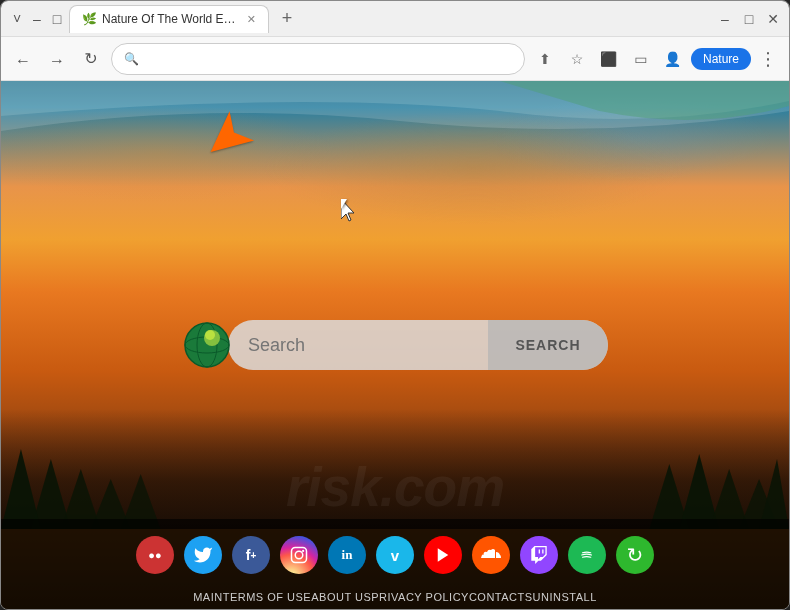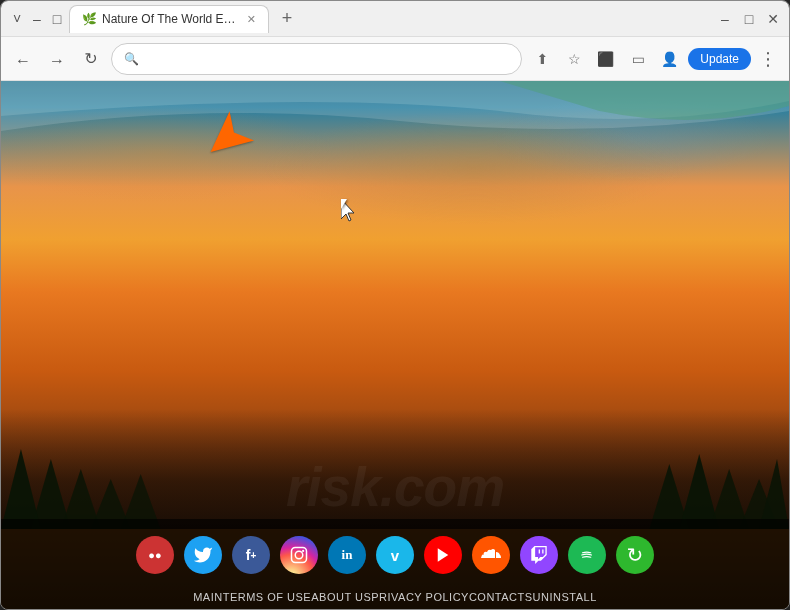--- a/index.html
+++ b/index.html
@@ -396,21 +396,21 @@
     <div class="address-bar-container">
       <span class="lock-icon">🔍</span>
     </div>
 
     <div class="nav-actions">
       <div class="nav-icon-btn">⬆</div>
       <div class="nav-icon-btn">☆</div>
       <div class="nav-icon-btn">⬛</div>
       <div class="nav-icon-btn">▭</div>
       <div class="nav-icon-btn">👤</div>
-      <button class="update-btn">Update</button>
+      <button class="update-btn">Nature</button>
       <span class="three-dots">⋮</span>
     </div>
   </div>
 
   <div class="main-content">
 
     <div class="bg-landscape"></div>
     <div class="sky-overlay"></div>
 
     <div class="wave-top">
@@ -436,20 +436,37 @@
       <polygon points="90,100 110,50 130,100" fill="rgba(10,20,5,0.8)"></polygon>
       <polygon points="120,100 140,45 160,100" fill="rgba(10,20,5,0.75)"></polygon>
 
       <polygon points="650,100 670,35 690,100" fill="rgba(10,20,5,0.9)"></polygon>
       <polygon points="680,100 700,25 720,100" fill="rgba(10,20,5,0.95)"></polygon>
       <polygon points="710,100 730,40 750,100" fill="rgba(10,20,5,0.85)"></polygon>
       <polygon points="740,100 760,50 780,100" fill="rgba(10,20,5,0.8)"></polygon>
       <polygon points="760,100 778,30 790,100" fill="rgba(10,20,5,0.9)"></polygon>
     </svg>
 
+    <div class="search-section">
+
+      <div class="search-logo" style="display:flex;align-items:center;justify-content:center;">
+        <svg width="50" height="50" viewBox="0 0 50 50" xmlns="http://www.w3.org/2000/svg">
+          <circle cx="25" cy="25" r="22" fill="#1a7a3a" stroke="#0a5a2a" stroke-width="1.5"></circle>
+          <ellipse cx="25" cy="25" rx="10" ry="22" fill="none" stroke="#0a5a2a" stroke-width="1"></ellipse>
+          <ellipse cx="25" cy="25" rx="22" ry="8" fill="none" stroke="#0a5a2a" stroke-width="1"></ellipse>
+          <circle cx="30" cy="18" r="8" fill="#90c840" opacity="0.9"></circle>
+          <circle cx="28" cy="15" r="5" fill="#c8e840" opacity="0.8"></circle>
+        </svg>
+      </div>
+
+      <div class="search-input-wrapper">
+        <input class="search-text-input" type="text" placeholder="Search" style="">
+        <button class="search-submit-btn">SEARCH</button>
+      </div>
+    </div>
 
     <div class="watermark">
       <span class="watermark-text" style="font-style:italic; color:white; font-size:55px; font-weight:900; opacity:0.2;">risk.com</span>
     </div>
 
     <div class="bottom-bar">
 
       <div class="social-icons-row">
 
         <div class="social-icon" style="background:#cc3333; font-size:11px;">●●</div>

